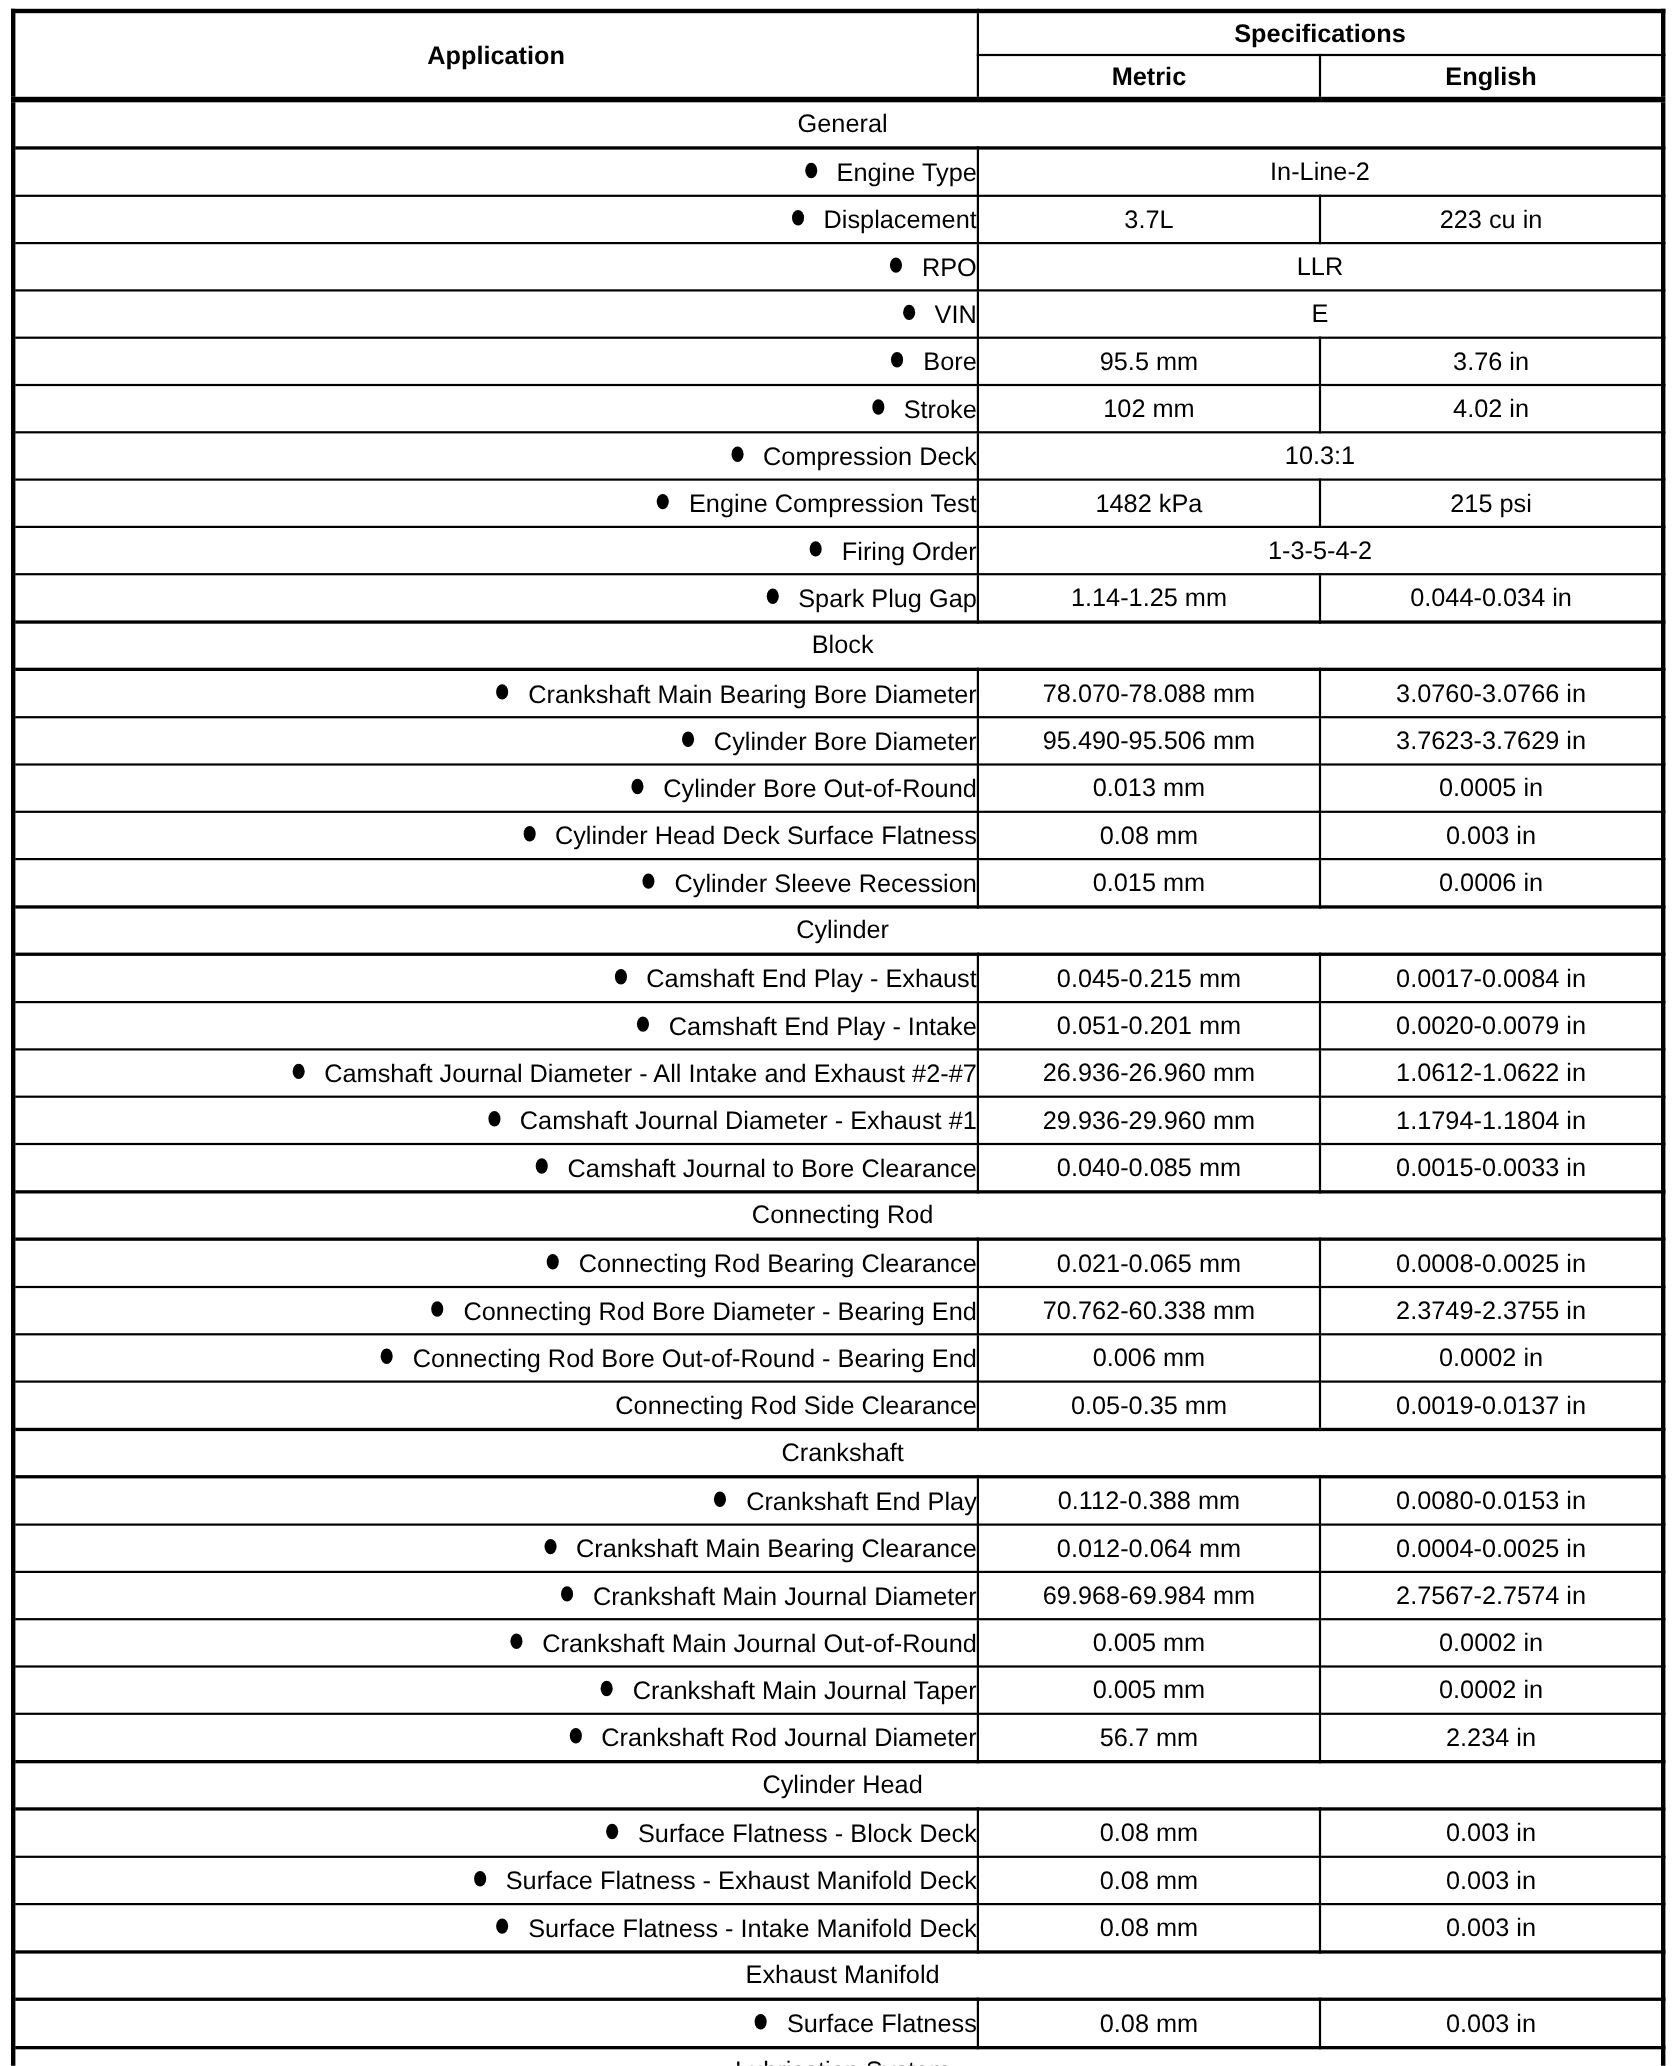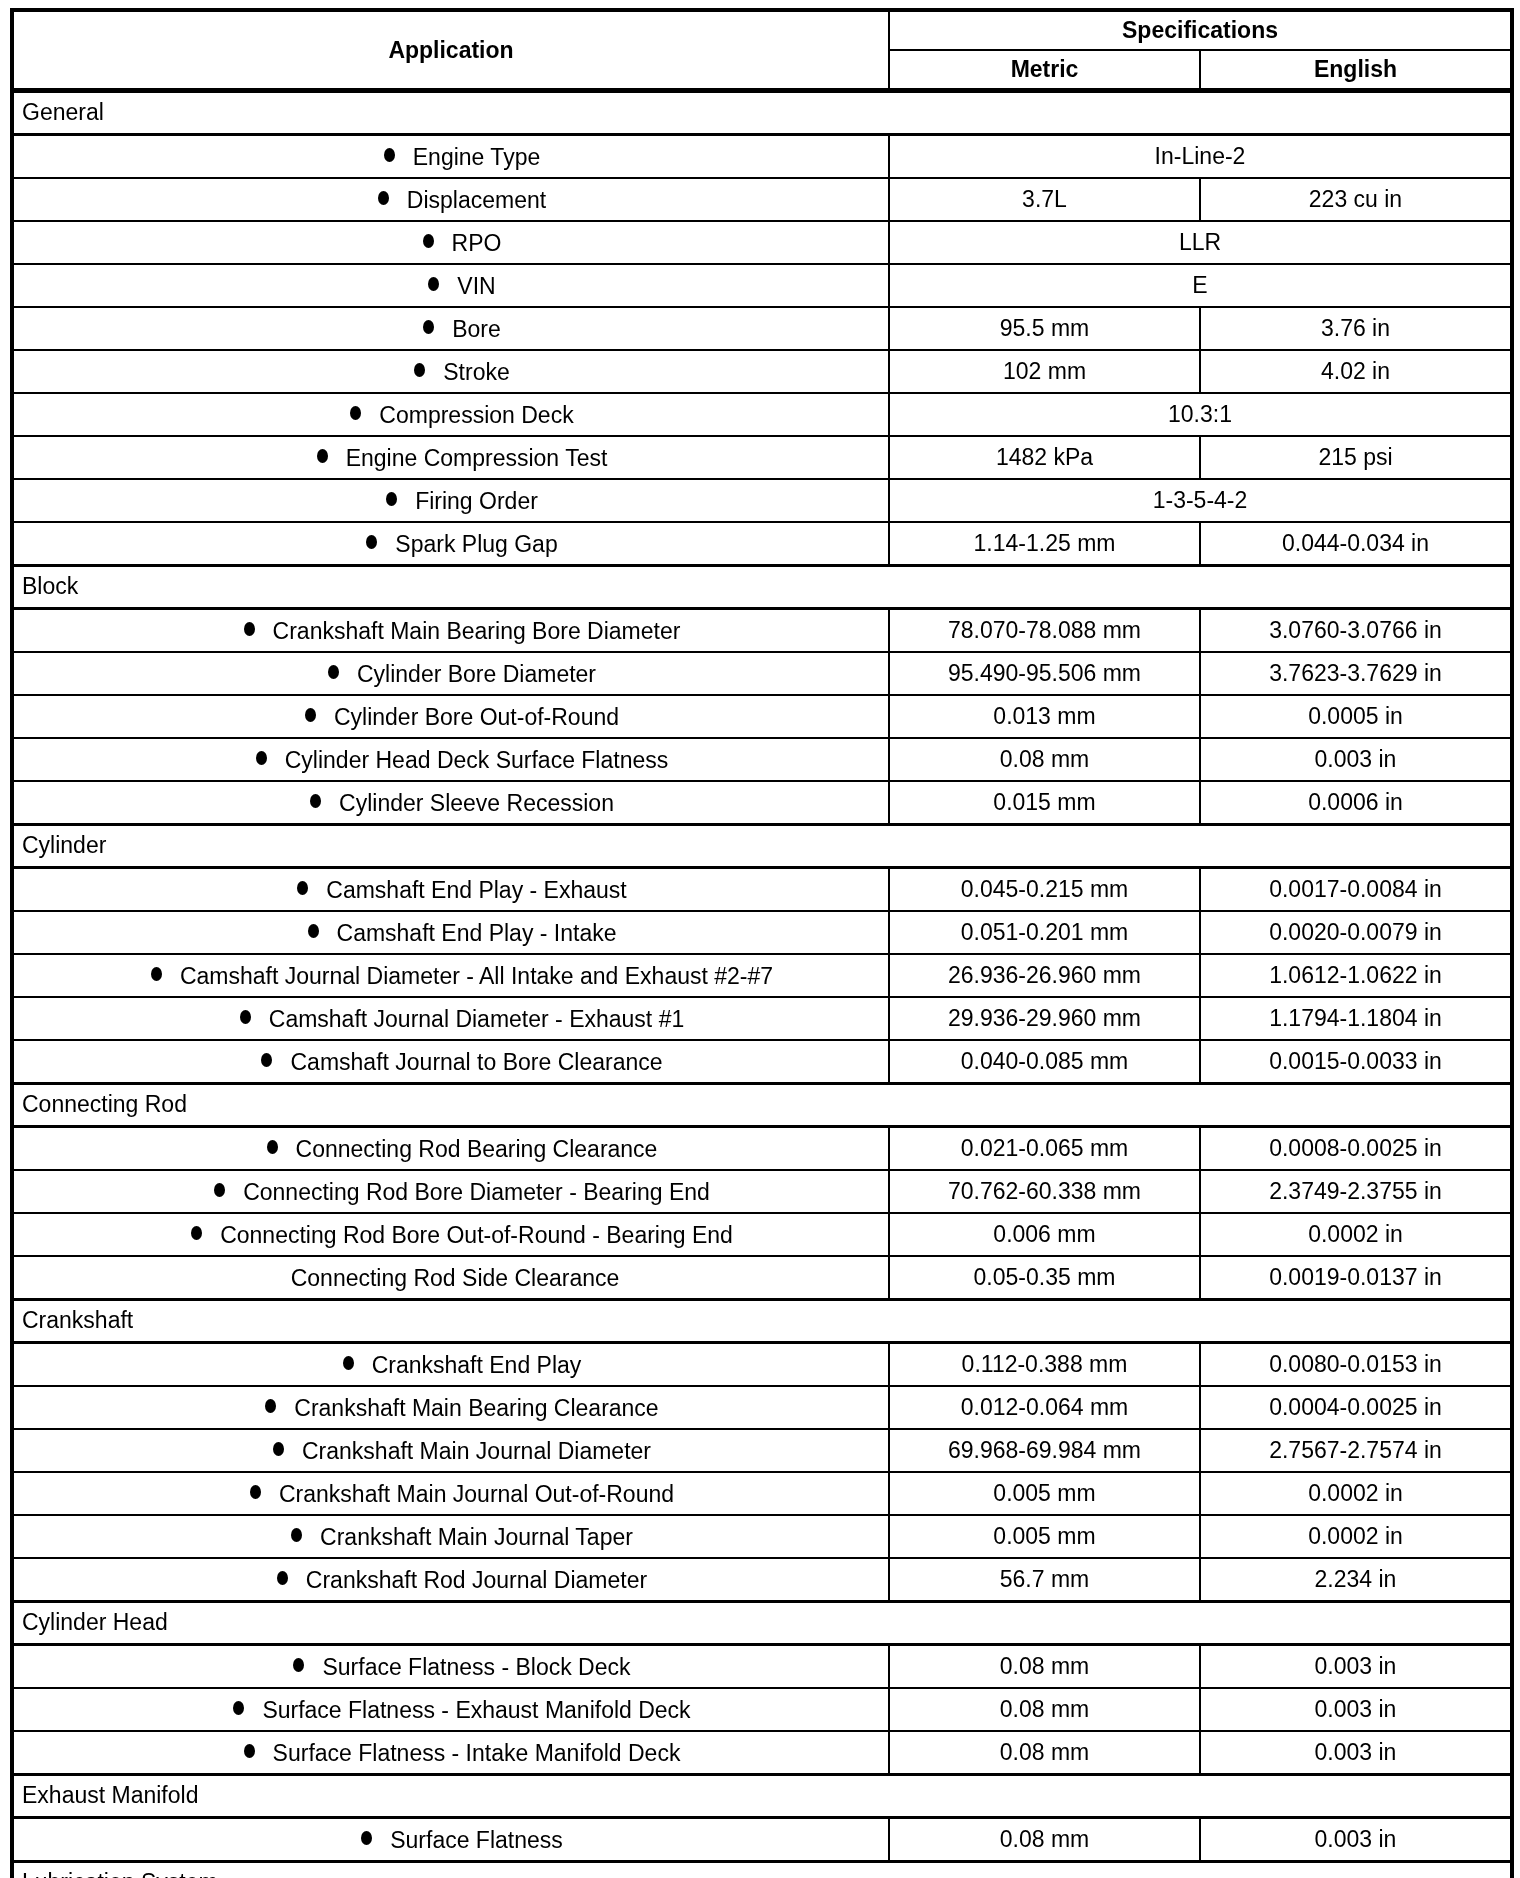--- a/index.html
+++ b/index.html
@@ -39,30 +39,30 @@
     vertical-align: middle;
     background: #fff;
   }
   th.app-col, th.metric-head, th.english-head {
     border-bottom-width: 5px;
   }
   th.spec-head { border-bottom-width: 2px; }
   
   tr.section-row td {
     height: 40px;
-    text-align: left;
+    text-align: center;
     vertical-align: middle;
     padding-left: 8px;
     border-top-width: 3px;
     border-bottom-width: 3px;
   }
   
   tr.data-row td { height: 41px; vertical-align: middle; }
   td.label-cell {
-    text-align: center;
+    text-align: right;
     padding-left: 22px;
   }
   td.label-cell.no-bullet { padding-left: 8px; }
   .bullet {
     display: inline-block;
     width: 11px;
     height: 14px;
     background: #000;
     border-radius: 50%;
     vertical-align: middle;

